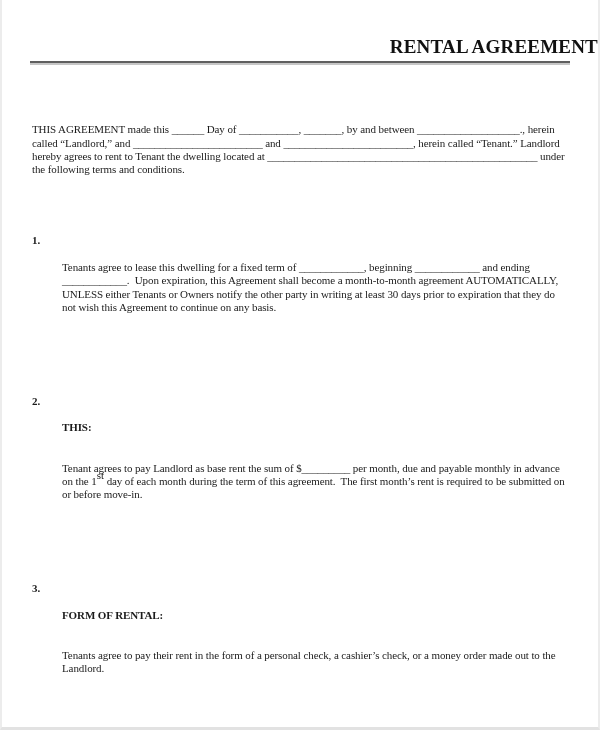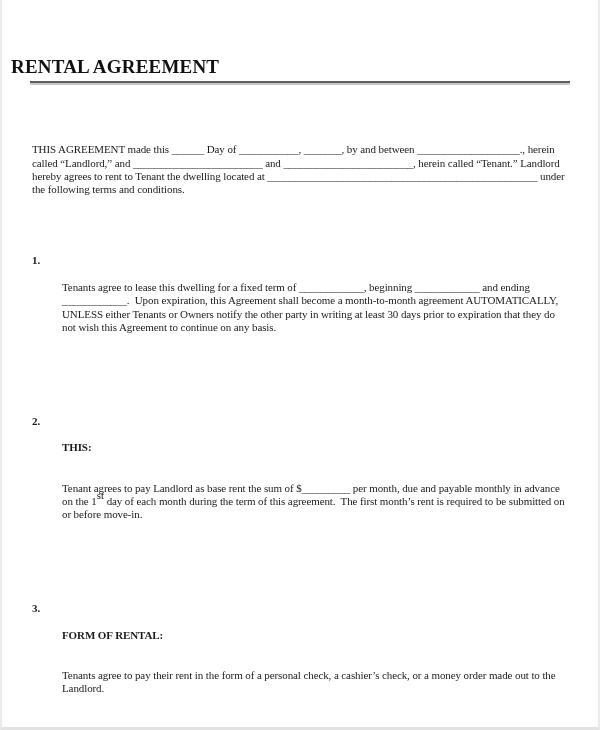--- a/index.html
+++ b/index.html
@@ -10,27 +10,26 @@
     box-sizing: border-box;
     background: #ffffff;
     border-left: 2px solid #ececec;
     border-right: 2px solid #ececec;
     border-bottom: 3px solid #e2e2e2;
     overflow: hidden;
     font-family: "Liberation Serif", "DejaVu Serif", serif;
     color: #1b1b1b;
   }
   .doc-title {
-    margin-top: 56px;
-    text-align: left;
+    margin-top: 36px;
+    text-align: right;
     font-size: 19px;
     font-weight: bold;
     letter-spacing: 0.2px;
     color: #111;
-    padding-left: 9px;
   }
   .title-rule {
     margin: 3px 28px 0 28px;
     height: 2px;
     background: #5f5f5f;
     border-bottom: 2px solid #c6c6c6;
   }
   .content {
     margin: 18px 30px 0 30px;
     font-size: 11px;

